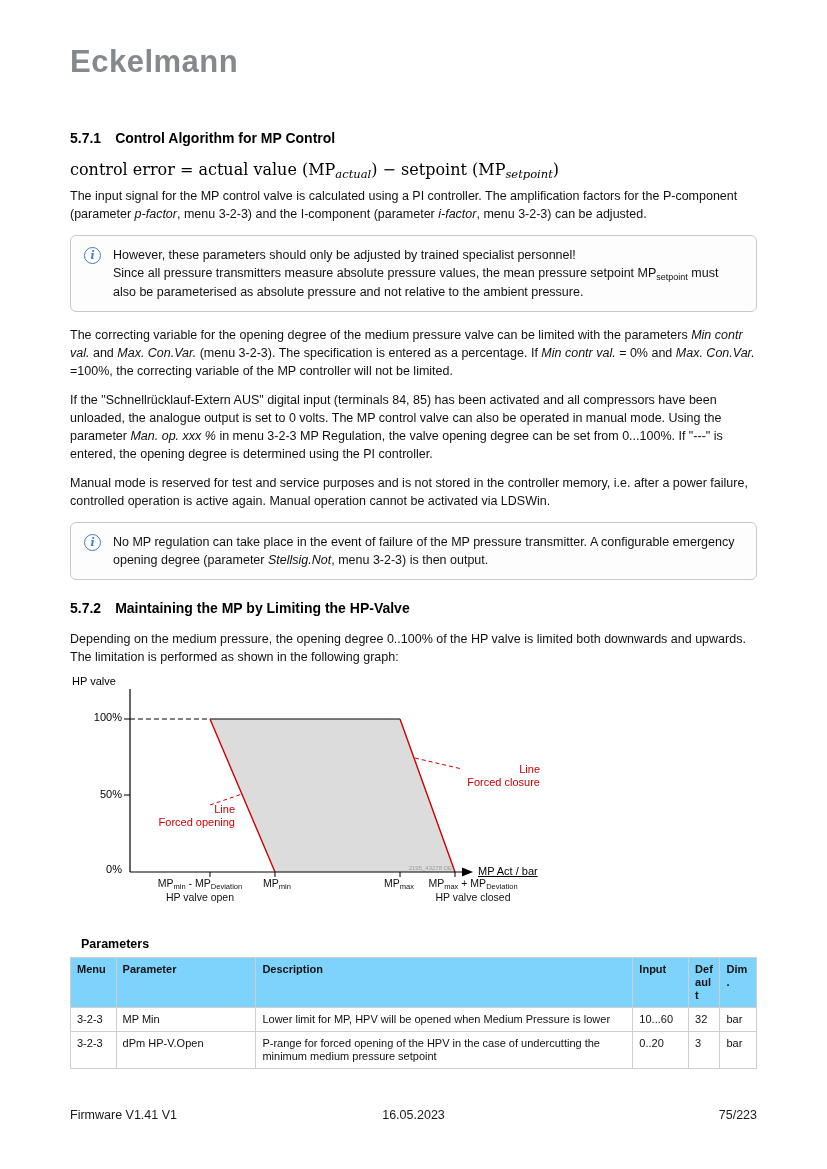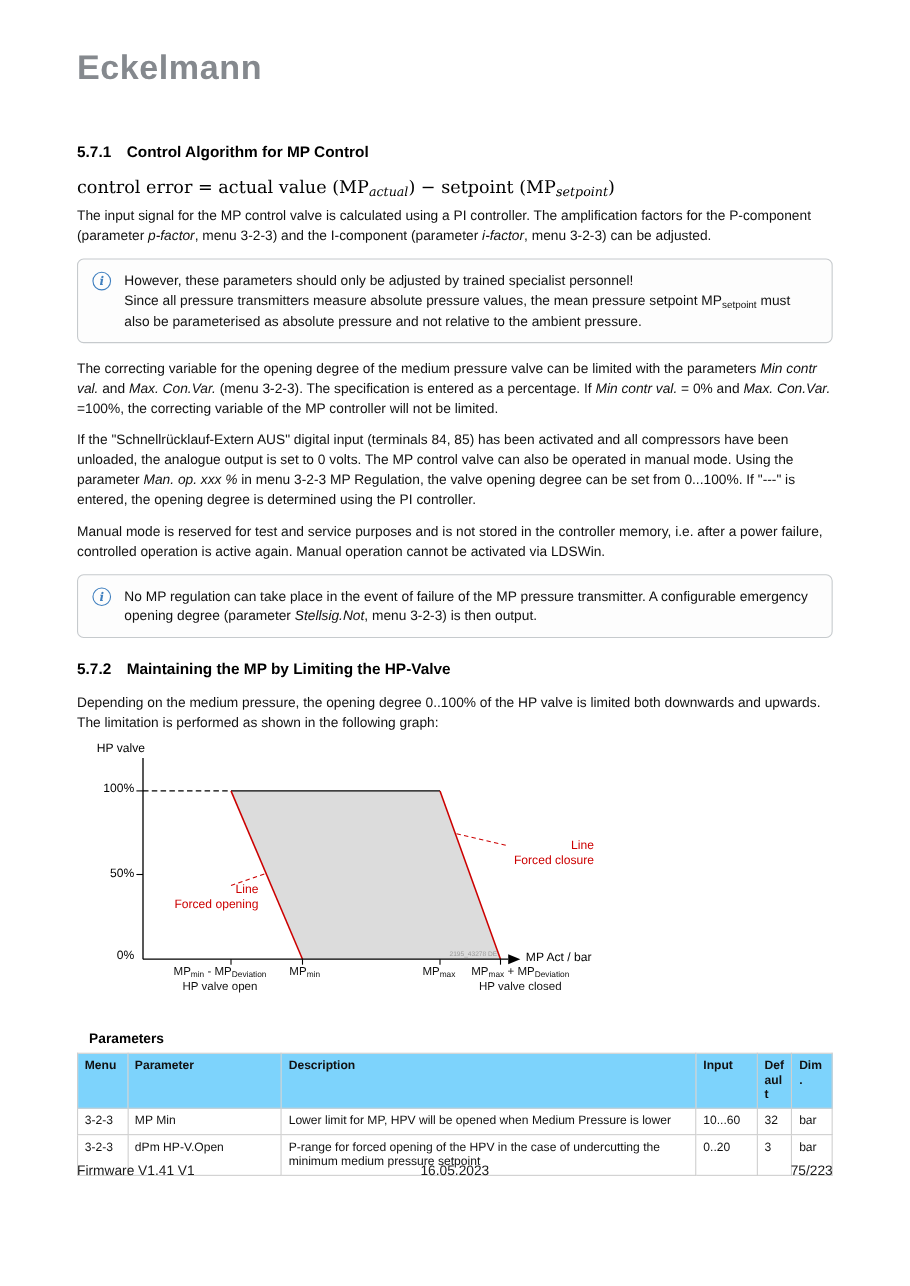--- a/index.html
+++ b/index.html
@@ -68,25 +68,25 @@
   }
   
   .chart{
     position:relative;
     width:520px;height:252px;
     margin:2px 0 6px 0;
     font-size:11px;
   }
   .chart svg{position:absolute;left:0;top:0;}
   .clabel{position:absolute;color:#000;line-height:13px;}
-  .c-ylab{left:18px;top:-2px;width:55px;}
+  .c-ylab{left:2px;top:-2px;width:55px;}
   .c-y100{left:0;top:34px;width:52px;text-align:right;}
   .c-y50{left:0;top:111px;width:52px;text-align:right;}
   .c-y0{left:0;top:186px;width:52px;text-align:right;}
-  .c-xlab{left:408px;top:188px;width:110px;}
+  .c-xlab{left:408px;top:188px;width:110px;text-decoration:underline;}
   .c-region{
     left:188px;top:66px;width:140px;
     text-align:center;line-height:14px;font-size:11px;
   }
   .c-red{color:#cc0000;text-align:right;line-height:13px;}
   .c-open{left:55px;top:126px;width:110px;}
   .c-close{left:355px;top:86px;width:115px;}
   .c-xtick{position:absolute;top:200px;text-align:center;font-size:10.5px;line-height:13px;}
   .c-xt0{left:50px;width:160px;}
   .c-xt1{left:177px;width:60px;}
@@ -120,21 +120,21 @@
   }
   col.c-menu{width:45px;}
   col.c-param{width:138px;}
   col.c-desc{width:372px;}
   col.c-input{width:55px;}
   col.c-def{width:31px;}
   col.c-dim{width:36px;}
   
   .footer{
     position:absolute;
-    left:70px;right:70px;top:1057px;
+    left:70px;right:70px;top:1108px;
     display:flex;
     font-size:12.5px;
     color:#1a1a1a;
   }
   .footer .f-left{flex:1;text-align:left;}
   .footer .f-center{flex:1;text-align:center;}
   .footer .f-right{flex:1;text-align:right;}
 </style>
 </head>
 <body>

